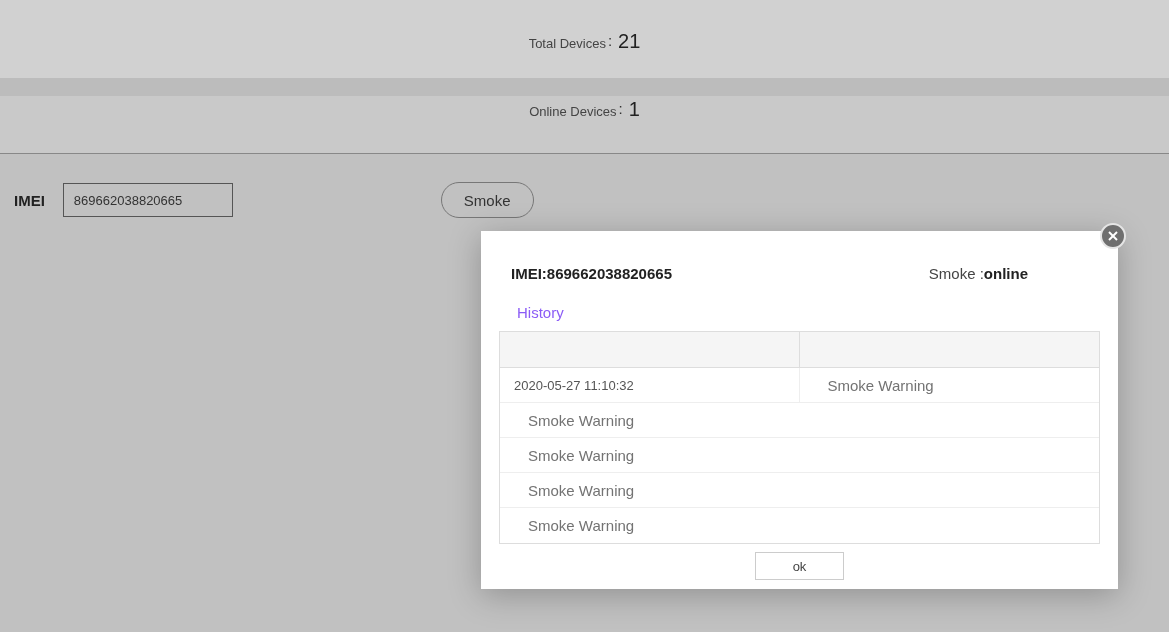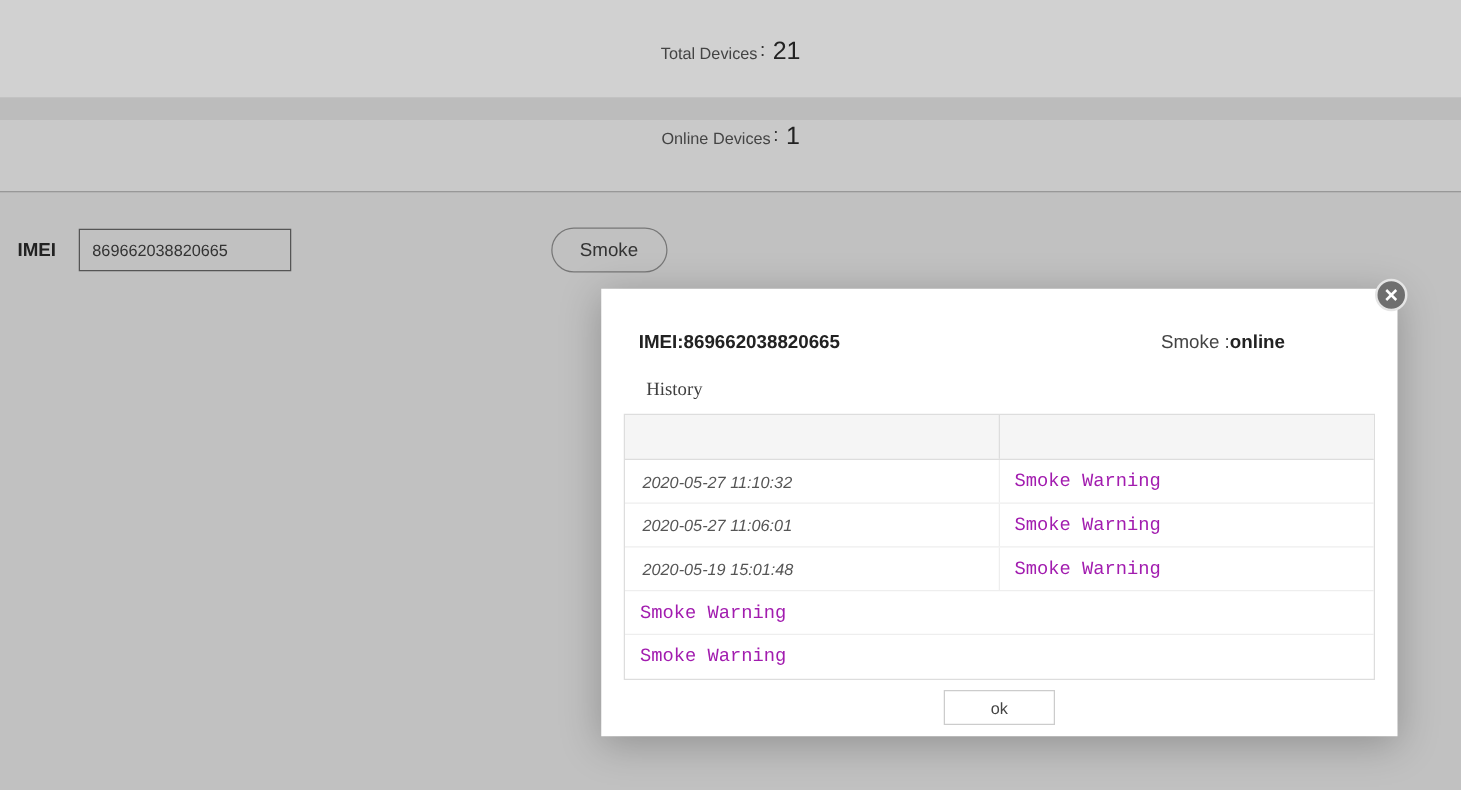--- a/index.html
+++ b/index.html
@@ -137,23 +137,22 @@
     .status-display {
       font-size: 15px;
       color: #444;
     }
     .status-value {
       font-weight: bold;
       color: #222;
     }
     .history-label {
       font-size: 15px;
-      color: #404040;
+      color: #8b5cf6;
       padding: 22px 0 10px 36px;
-      font-family: Liberation Serif, serif;
     }
     .history-table {
       margin: 0 18px;
       border: 1px solid #ddd;
     }
     .table-header {
       height: 36px;
       background: #f5f5f5;
       border-bottom: 1px solid #ddd;
       display: flex;
@@ -176,31 +175,29 @@
     }
     .col-1 {
       width: 50%;
       padding-left: 14px;
       font-size: 13px;
       color: #555;
       border-right: 1px solid #eee;
       height: 100%;
       display: flex;
       align-items: center;
-      font-style: italic;
     }
     .col-2 {
       width: 50%;
-      padding-left: 12px;
-      font-size: 15px;
-      color: #a21caf;
+      padding-left: 28px;
+      font-size: 15px;
+      color: #737373;
       height: 100%;
       display: flex;
       align-items: center;
-      font-family: Liberation Mono, monospace;
     }
     .modal-footer {
       display: flex;
       justify-content: center;
       padding-top: 8px;
     }
     .ok-button {
       width: 89px;
       height: 28px;
       border: 1px solid #ccc;
@@ -255,25 +252,23 @@
     <div class="history-table">
       <div class="table-header">
         <div class="col-1"></div>
         <div class="col-2"></div>
       </div>
       <div class="table-row">
         <div class="col-1">2020-05-27 11:10:32</div>
         <div class="col-2">Smoke Warning</div>
       </div>
       <div class="table-row">
-        <div class="col-1">2020-05-27 11:06:01</div>
-        <div class="col-2">Smoke Warning</div>
-      </div>
-      <div class="table-row">
-        <div class="col-1">2020-05-19 15:01:48</div>
+        <div class="col-2">Smoke Warning</div>
+      </div>
+      <div class="table-row">
         <div class="col-2">Smoke Warning</div>
       </div>
       <div class="table-row">
         <div class="col-2">Smoke Warning</div>
       </div>
       <div class="table-row">
         <div class="col-2">Smoke Warning</div>
       </div>
     </div>
     <div class="modal-footer">

